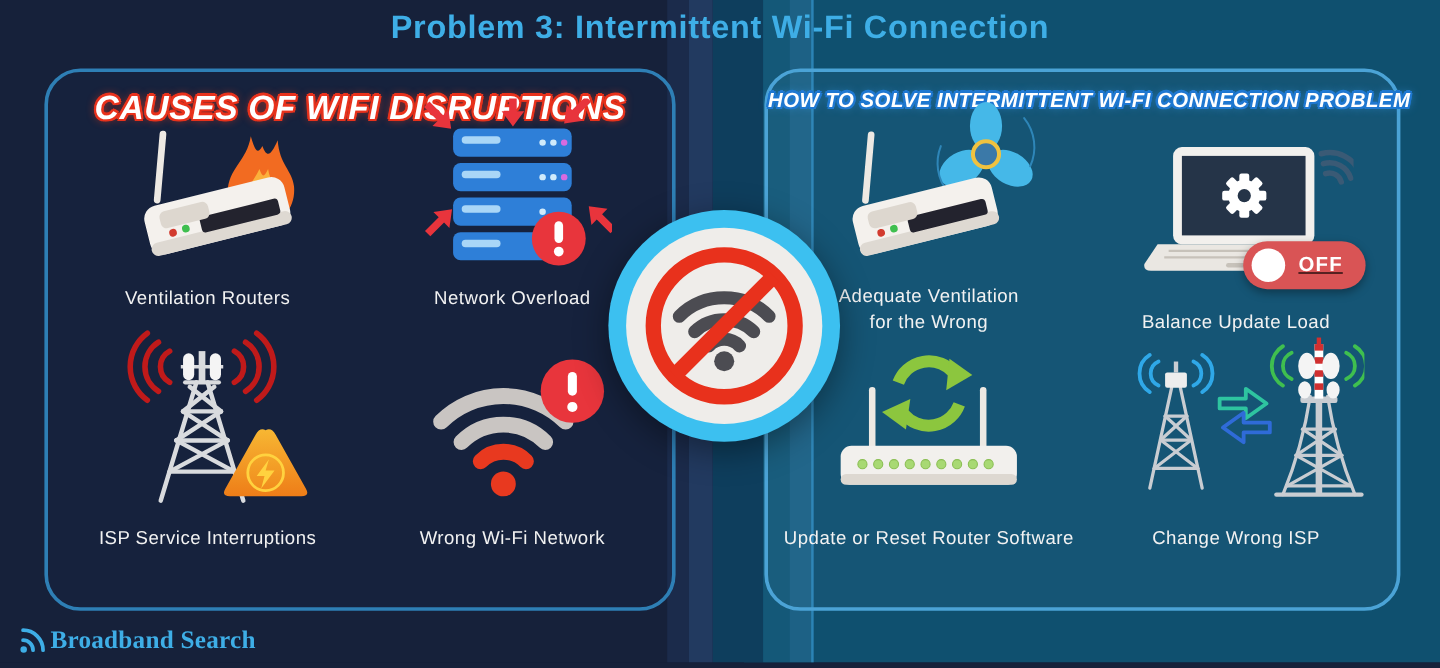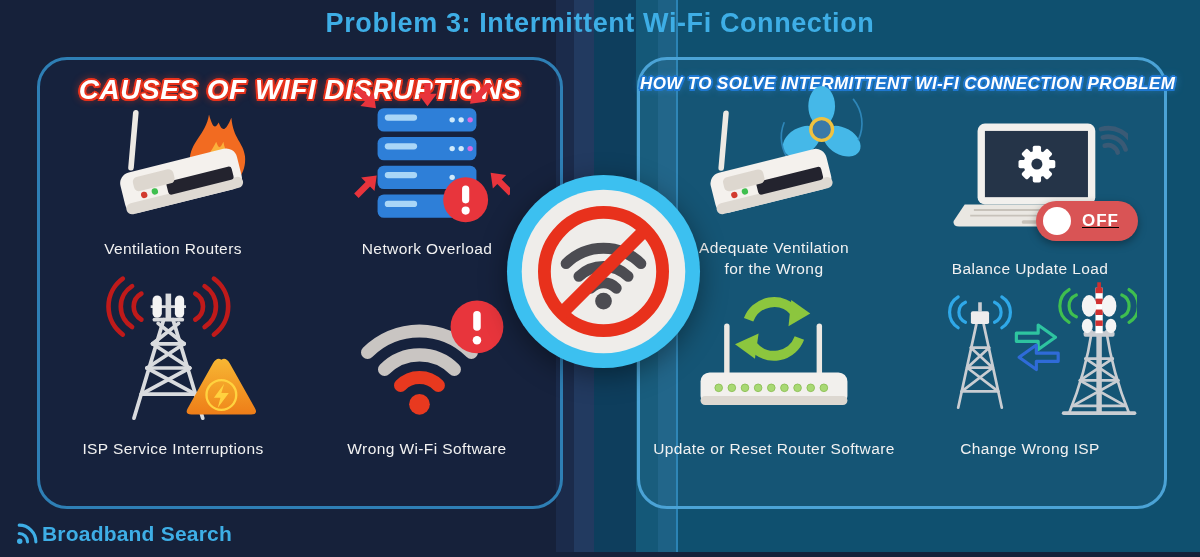--- a/index.html
+++ b/index.html
@@ -39,21 +39,21 @@
   
   .center-badge{position:absolute;left:505px;top:173px;width:197px;height:197px;z-index:3;
     filter:drop-shadow(0 7px 14px rgba(0,0,0,.4));}
   
   .toggle{position:absolute;right:-10px;bottom:8px;width:102px;height:40px;background:#D95455;
     border-radius:21px;display:flex;align-items:center;box-shadow:0 3px 8px rgba(0,0,0,.35);text-decoration:underline;}
   .toggle-knob{width:28px;height:28px;border-radius:50%;background:#FFFFFF;margin-left:7px;}
   .toggle-label{color:#FFFFFF;font-weight:bold;font-size:17px;letter-spacing:1px;margin-left:11px;}
   
   .brand{position:absolute;left:14px;top:521px;display:flex;align-items:center;z-index:4;}
-  .brand-text{color:#3EAEE6;font-size:21px;font-weight:bold;letter-spacing:.2px;margin-left:3px;}
+  .brand-text{color:#3EAEE6;font-size:21px;font-weight:bold;letter-spacing:.2px;margin-left:3px;font-family:Liberation Serif, serif;}
 </style>
 </head>
 <body>
 
 <div class="canvas">
   <div class="bg-right"></div>
   <div class="stripe s1"></div>
   <div class="stripe s2"></div>
   <div class="stripe s3"></div>
   <div class="stripe s4"></div>
@@ -193,21 +193,21 @@
               <path d="M62,98 A28,28 0 0 1 102,98" stroke="#E8391F" stroke-width="14"></path>
             </g>
             <circle cx="82" cy="118" r="11" fill="#E8391F"></circle>
             <g>
               <circle cx="143" cy="36" r="28" fill="#E8353C"></circle>
               <rect x="139" y="19" width="8" height="21" rx="4" fill="#FFFFFF"></rect>
               <circle cx="143" cy="50" r="4.5" fill="#FFFFFF"></circle>
             </g>
           </svg>
         </div>
-        <div class="item-label">Wrong Wi-Fi Software</div>
+        <div class="item-label">Wrong Wi-Fi Network</div>
       </div>
 
     </div>
   </section>
 
   <section class="panel panel-right">
     <h2 class="panel-header header-blue">HOW TO SOLVE INTERMITTENT WI-FI CONNECTION PROBLEM</h2>
     <div class="grid grid-right">
 
       <div class="cell">

